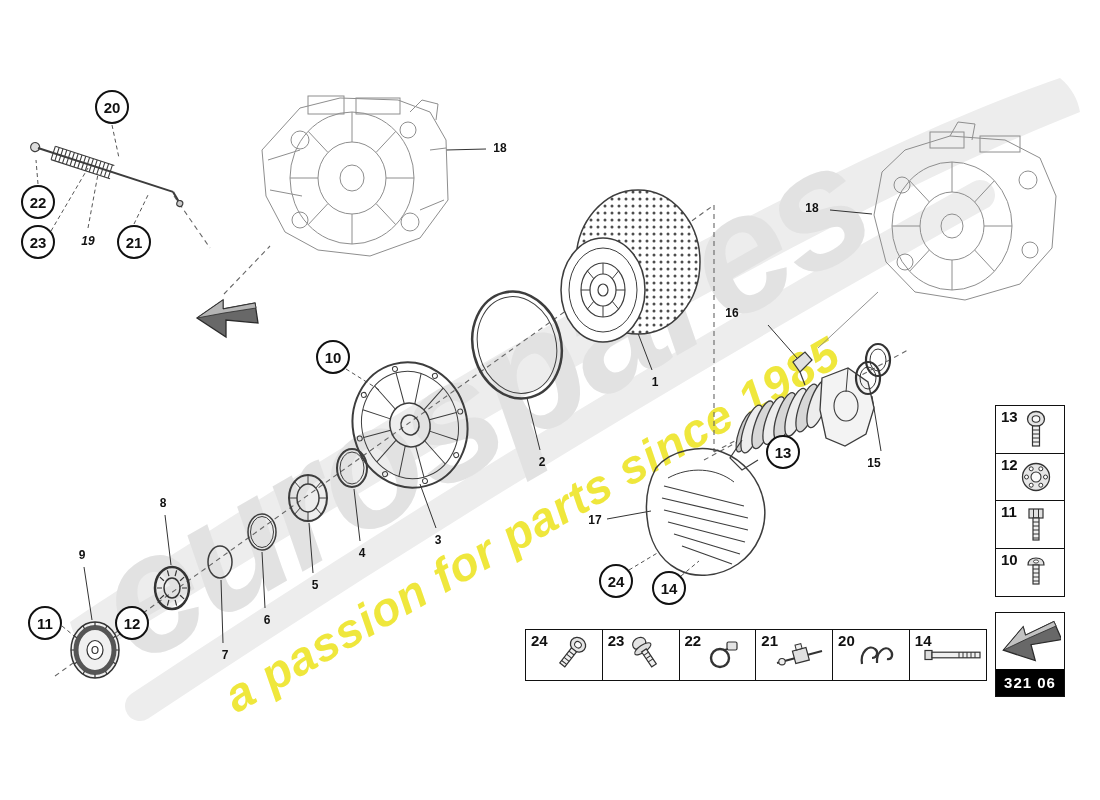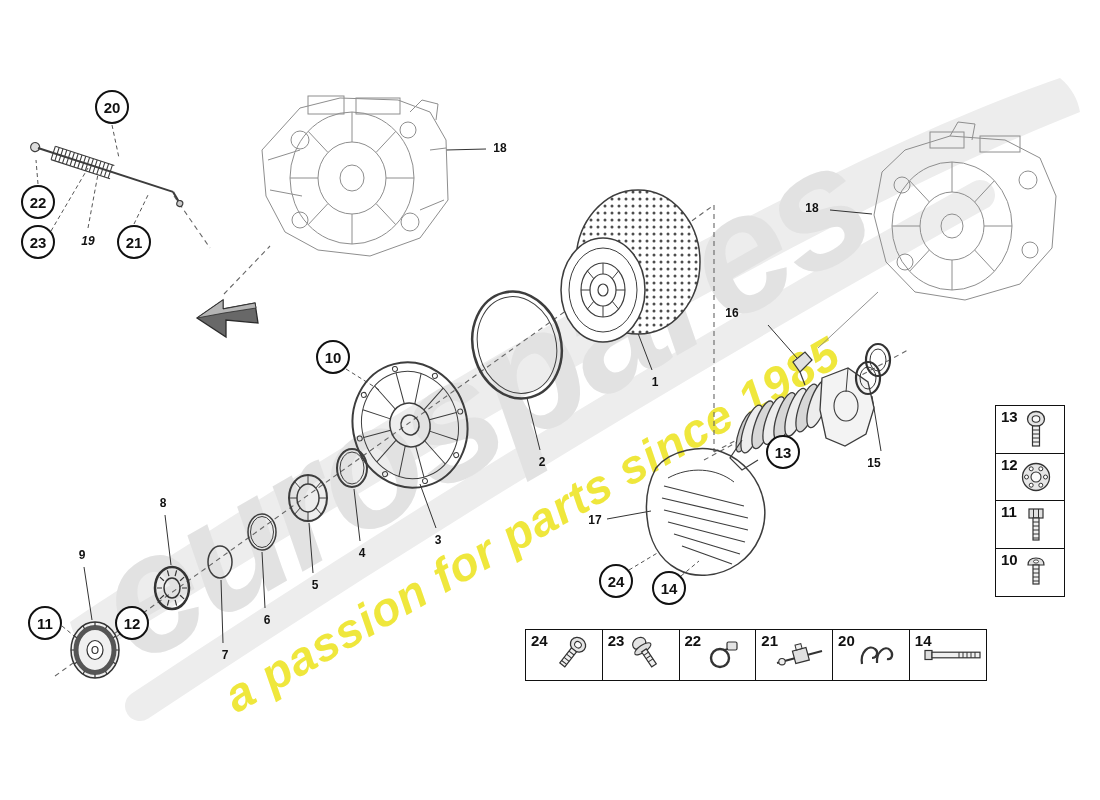--- a/index.html
+++ b/index.html
@@ -394,14 +394,25 @@
         <span class="cell-icon">
           <svg width="62" height="18" viewBox="0 0 62 18">
             <rect x="2" y="4.5" width="7" height="9" fill="#ddd" stroke="#333" stroke-width="1.2"></rect>
             <rect x="9" y="6.2" width="48" height="5.6" fill="#efefef" stroke="#333" stroke-width="1.2"></rect>
             <path d="M36 6.2v5.6M40 6.2v5.6M44 6.2v5.6M48 6.2v5.6M52 6.2v5.6" stroke="#333" stroke-width="1"></path>
           </svg>
         </span>
       </div>
     </div>
 
+  <div class="code-box">
+    <div class="code-arrow">
+      <svg width="62" height="48" viewBox="0 0 64 48">
+        <g transform="rotate(-15 32 24) translate(3,6)">
+          <polygon points="0,20 26,2 26,11 58,5 61,25 29,22 29,39" fill="#686868" stroke="#2b2b2b" stroke-width="1.3"></polygon>
+          <polygon points="0,20 26,2 26,11 58,5 59,10 27,15" fill="#c2c2c2" stroke="#2b2b2b" stroke-width="0.8"></polygon>
+        </g>
+      </svg>
+    </div>
+    <div class="code-bar">321 06</div>
+  </div>
 
 </div>
 
 </body></html>

